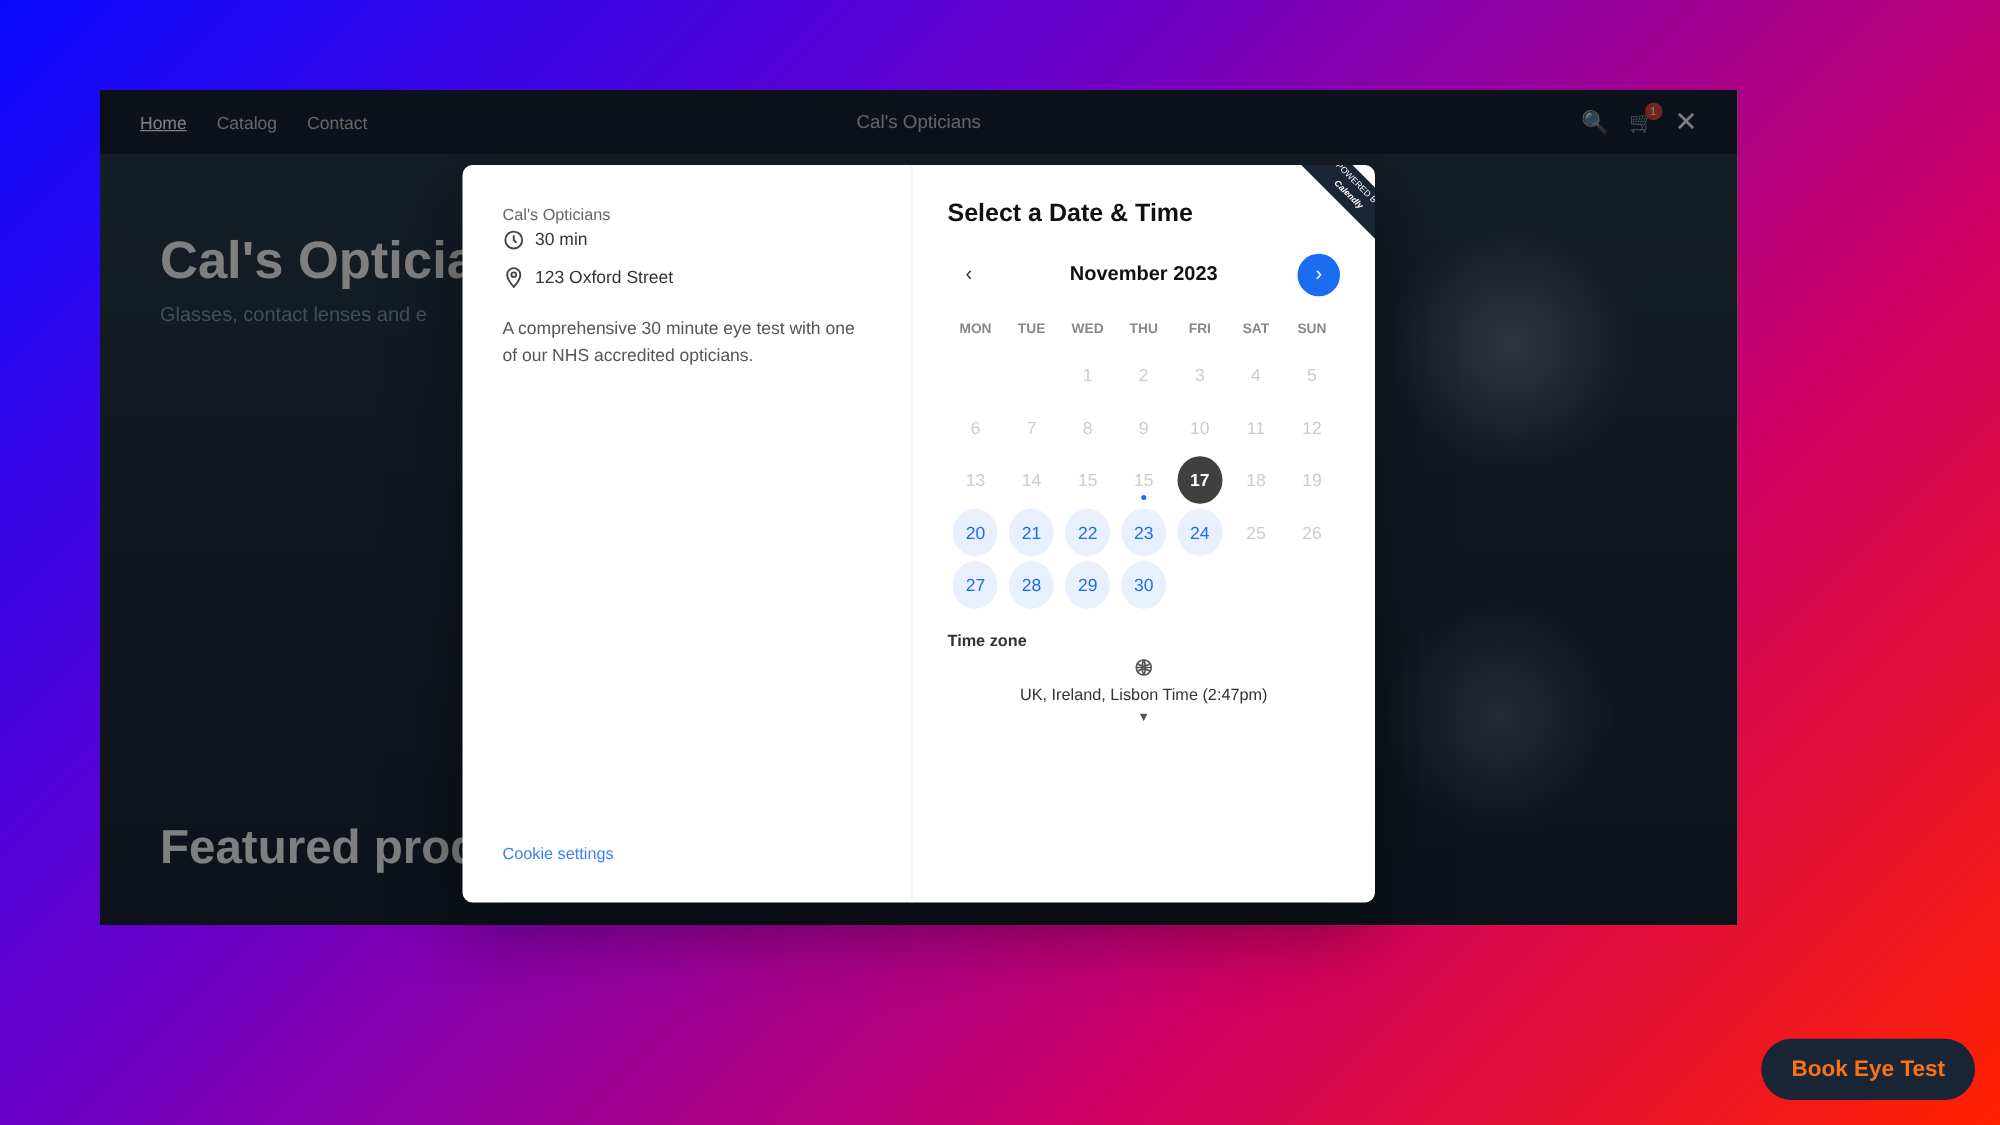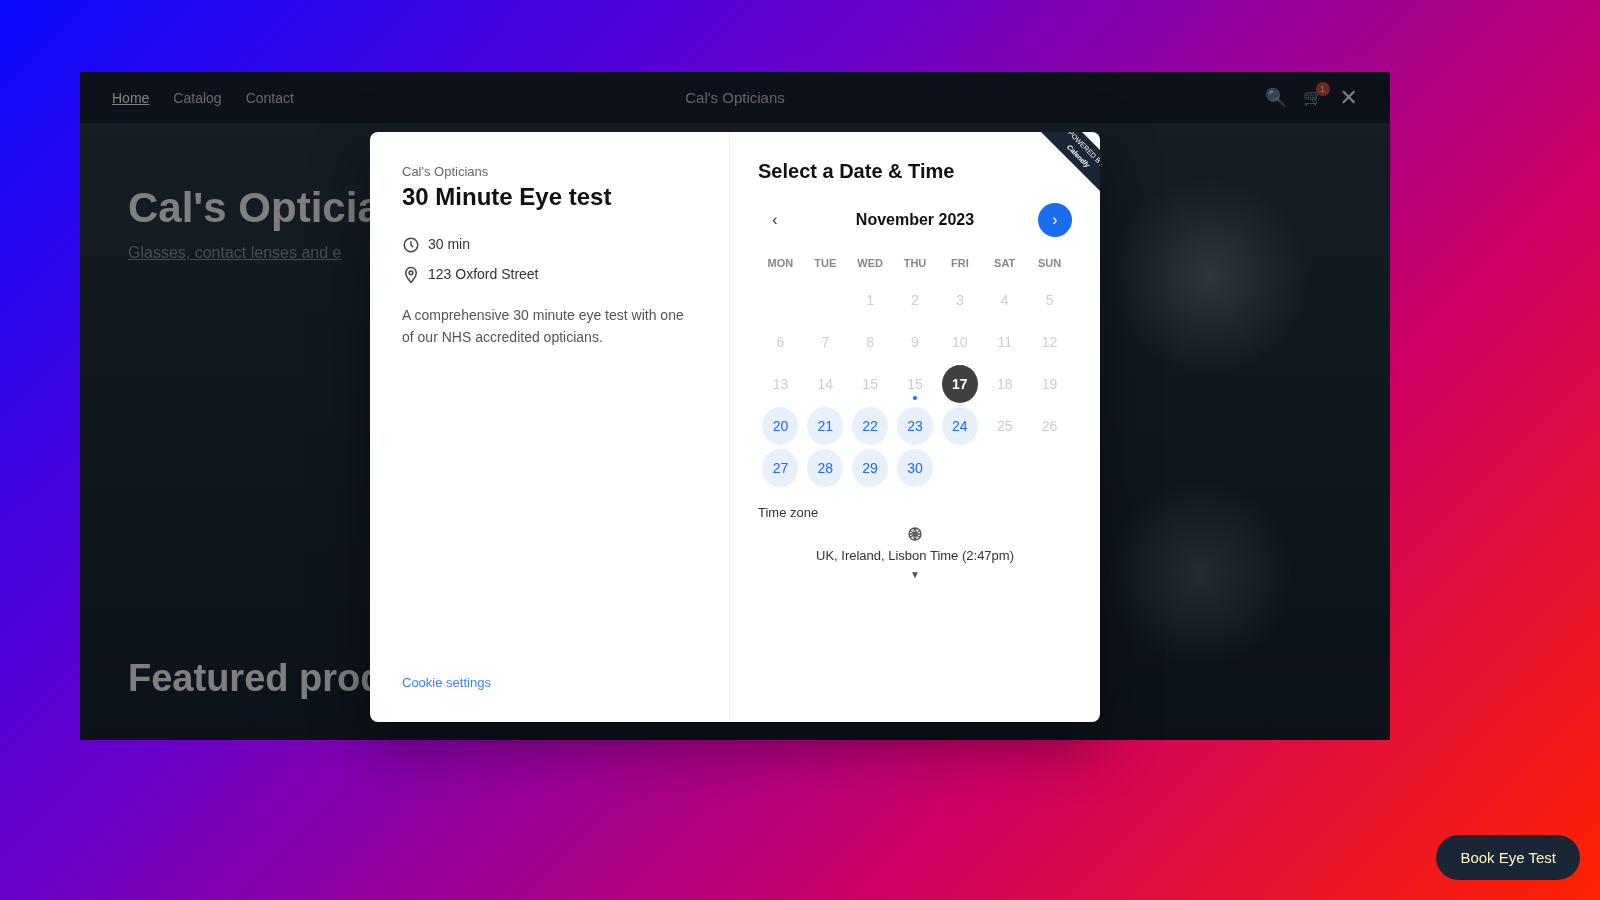--- a/index.html
+++ b/index.html
@@ -93,21 +93,20 @@
     .hero-title {
       font-size: 42px;
       font-weight: 700;
       color: #fff;
       margin-bottom: 12px;
     }
     .hero-subtitle {
       font-size: 16px;
       color: #8a9bb0;
       margin-bottom: 28px;
-      text-decoration: underline;
     }
     .shop-btn {
       background: #1a2535;
       color: #fff;
       border: none;
       padding: 14px 28px;
       font-size: 15px;
       font-weight: 500;
       border-radius: 4px;
       cursor: pointer;
@@ -314,21 +313,21 @@
       color: #ccc;
       cursor: default;
     }
 
     
     .timezone-section {
       margin-top: 18px;
     }
     .timezone-label {
       font-size: 13px;
-      font-weight: 400;
+      font-weight: 700;
       color: #333;
       margin-bottom: 6px;
       margin-top: 15px;
     }
     .timezone-value {
       display: flex;
       align-items: center;
       gap: 6px;
       font-size: 13px;
       color: #333;
@@ -340,26 +339,26 @@
       height: 16px;
       color: #555;
     }
 
     
     .book-btn {
       position: absolute;
       bottom: 20px;
       right: 20px;
       background: #1a2535;
-      color: #fef9c3;
+      color: #f97316;
       border: none;
       padding: 14px 24px;
       border-radius: 50px;
-      font-size: 15px;
-      font-weight: 400;
+      font-size: 18px;
+      font-weight: 700;
       cursor: pointer;
       z-index: 25;
     }
 
     
     .person-top {
       position: absolute;
       top: 52px;
       right: 80px;
       width: 200px;
@@ -411,21 +410,20 @@
     <div class="featured-label">Featured prod</div>
   </div>
 </div>
 
 <div class="overlay-backdrop"></div>
 
 <div class="modal">
 
   <div class="modal-left">
     <div class="modal-brand">Cal's Opticians</div>
-    <div class="modal-title">30 Minute Eye test</div>
 
     <div class="modal-detail">
       <svg class="detail-icon" viewBox="0 0 24 24" fill="none" stroke="#444" stroke-width="2">
         <circle cx="12" cy="12" r="9"></circle>
         <polyline points="12 7 12 12 15 15"></polyline>
       </svg>
       <span>30 min</span>
     </div>
 
     <div class="modal-detail">

